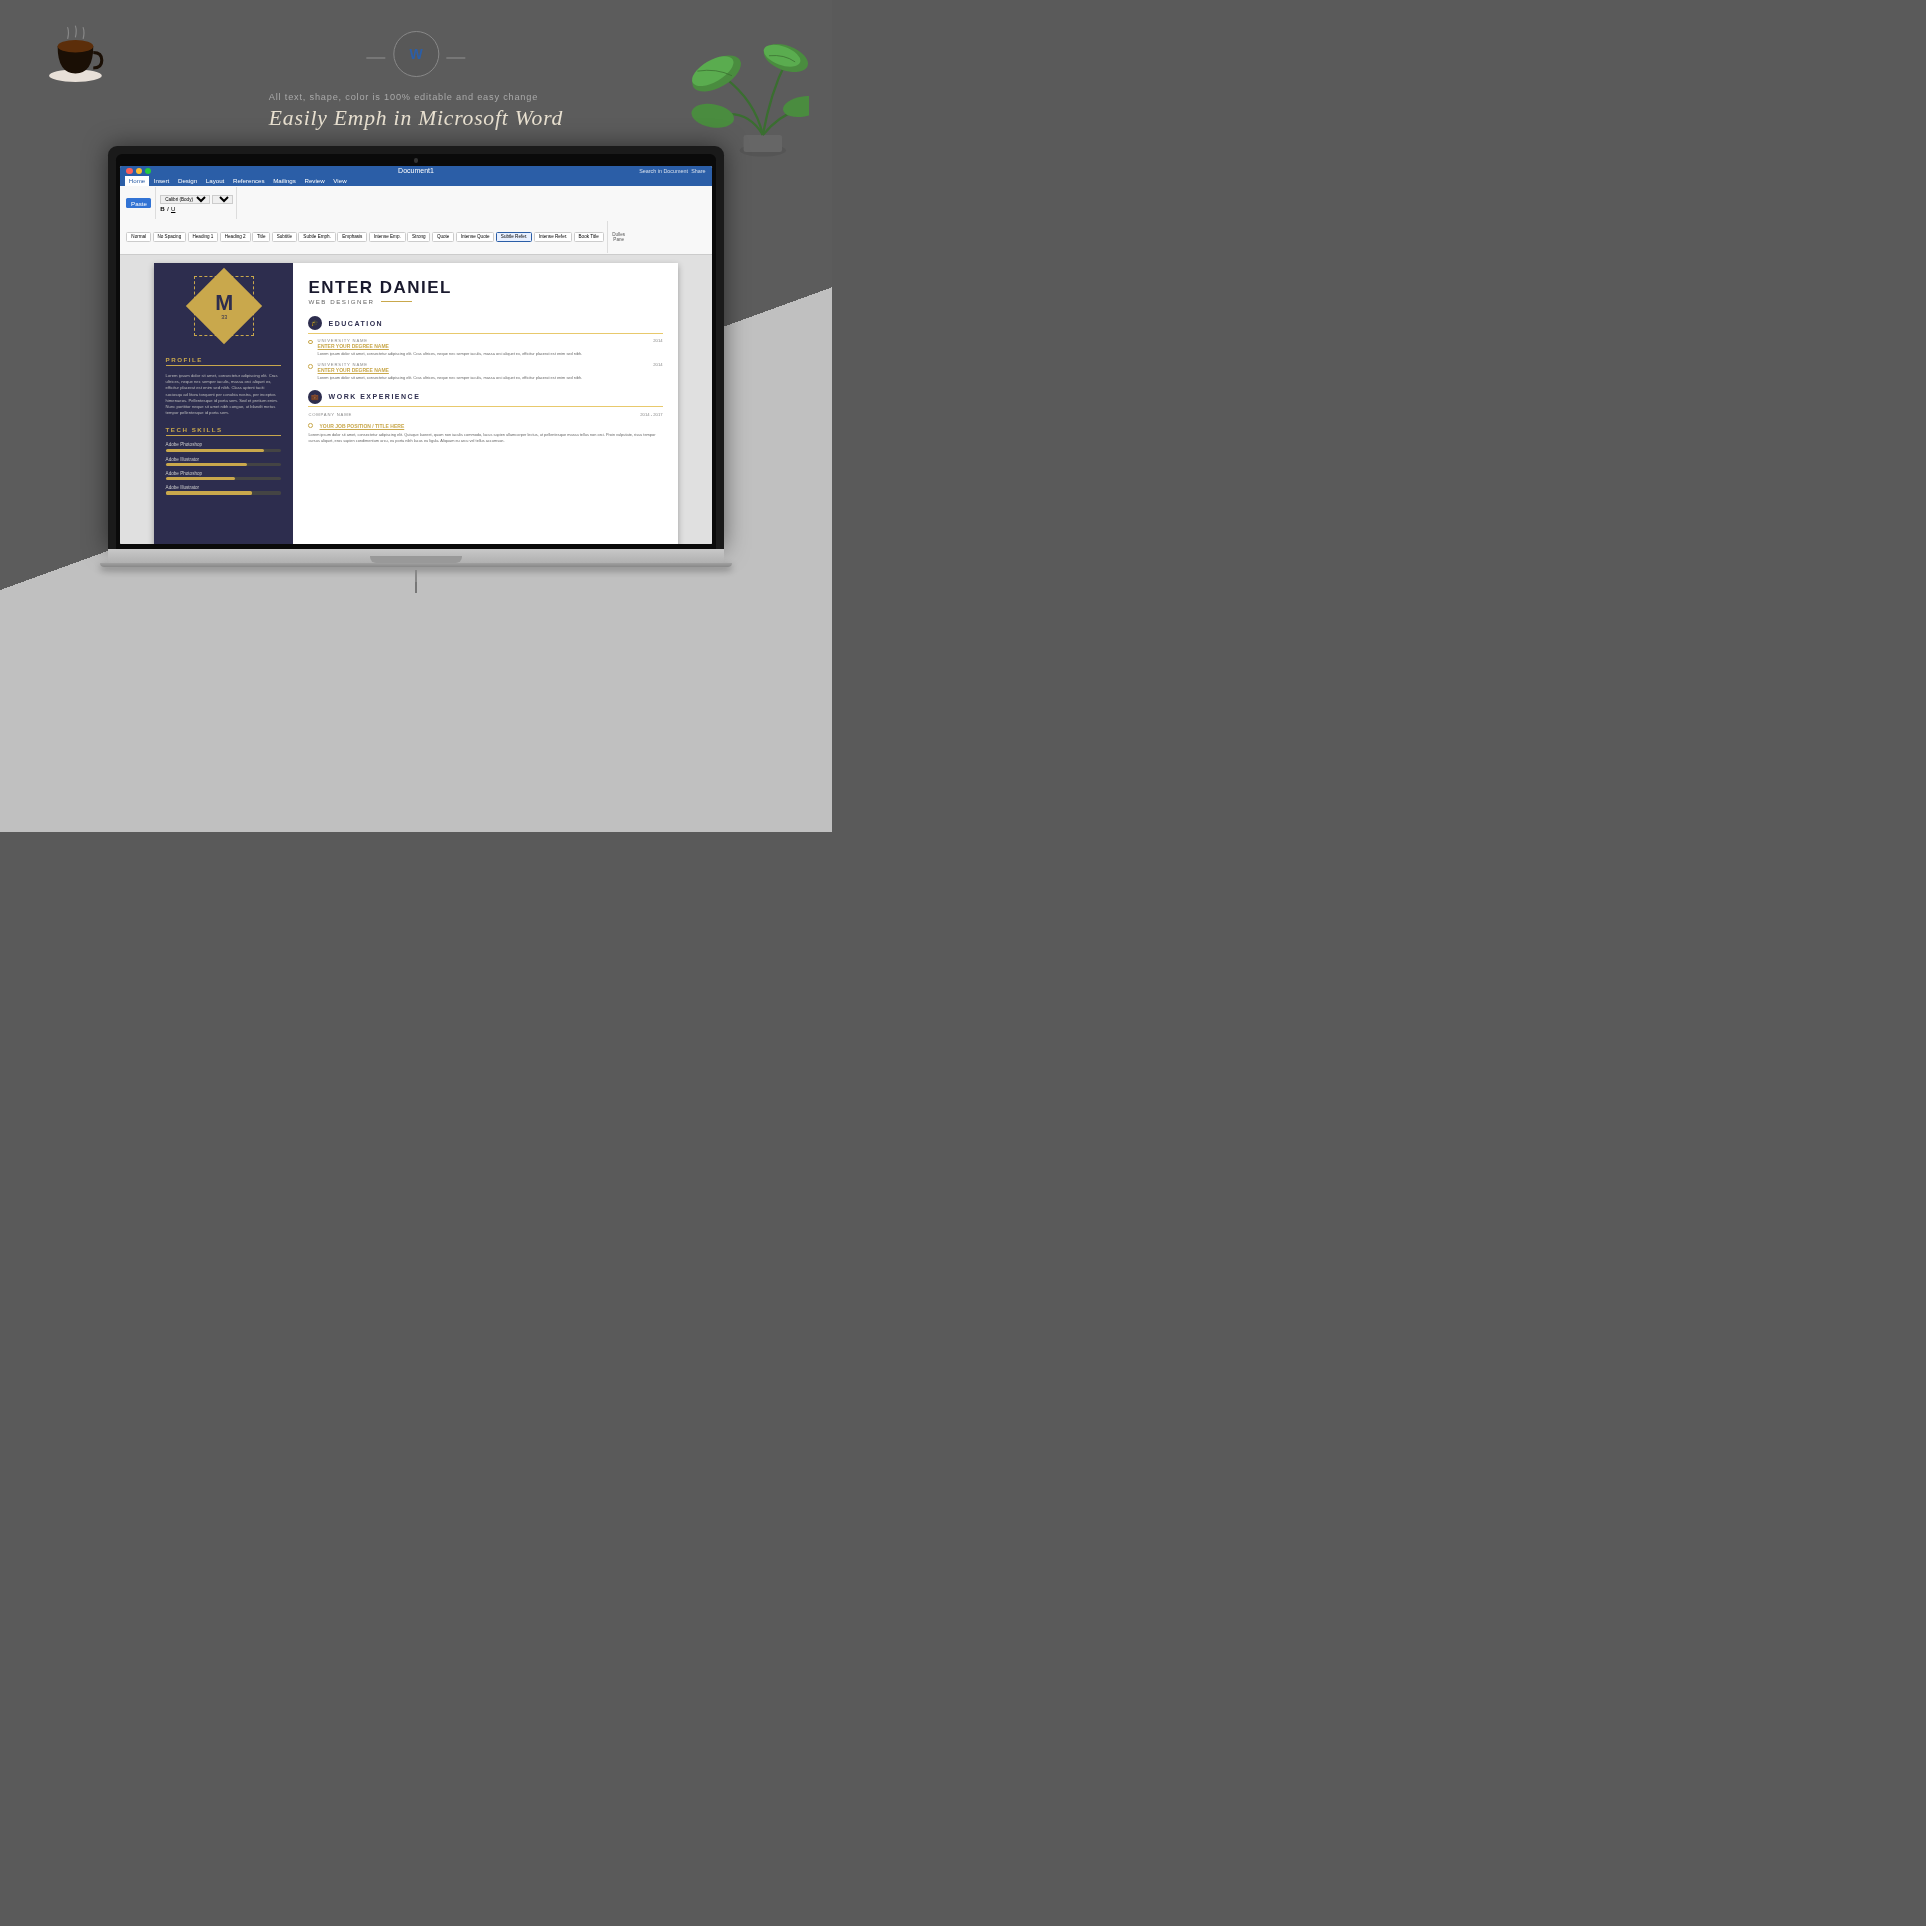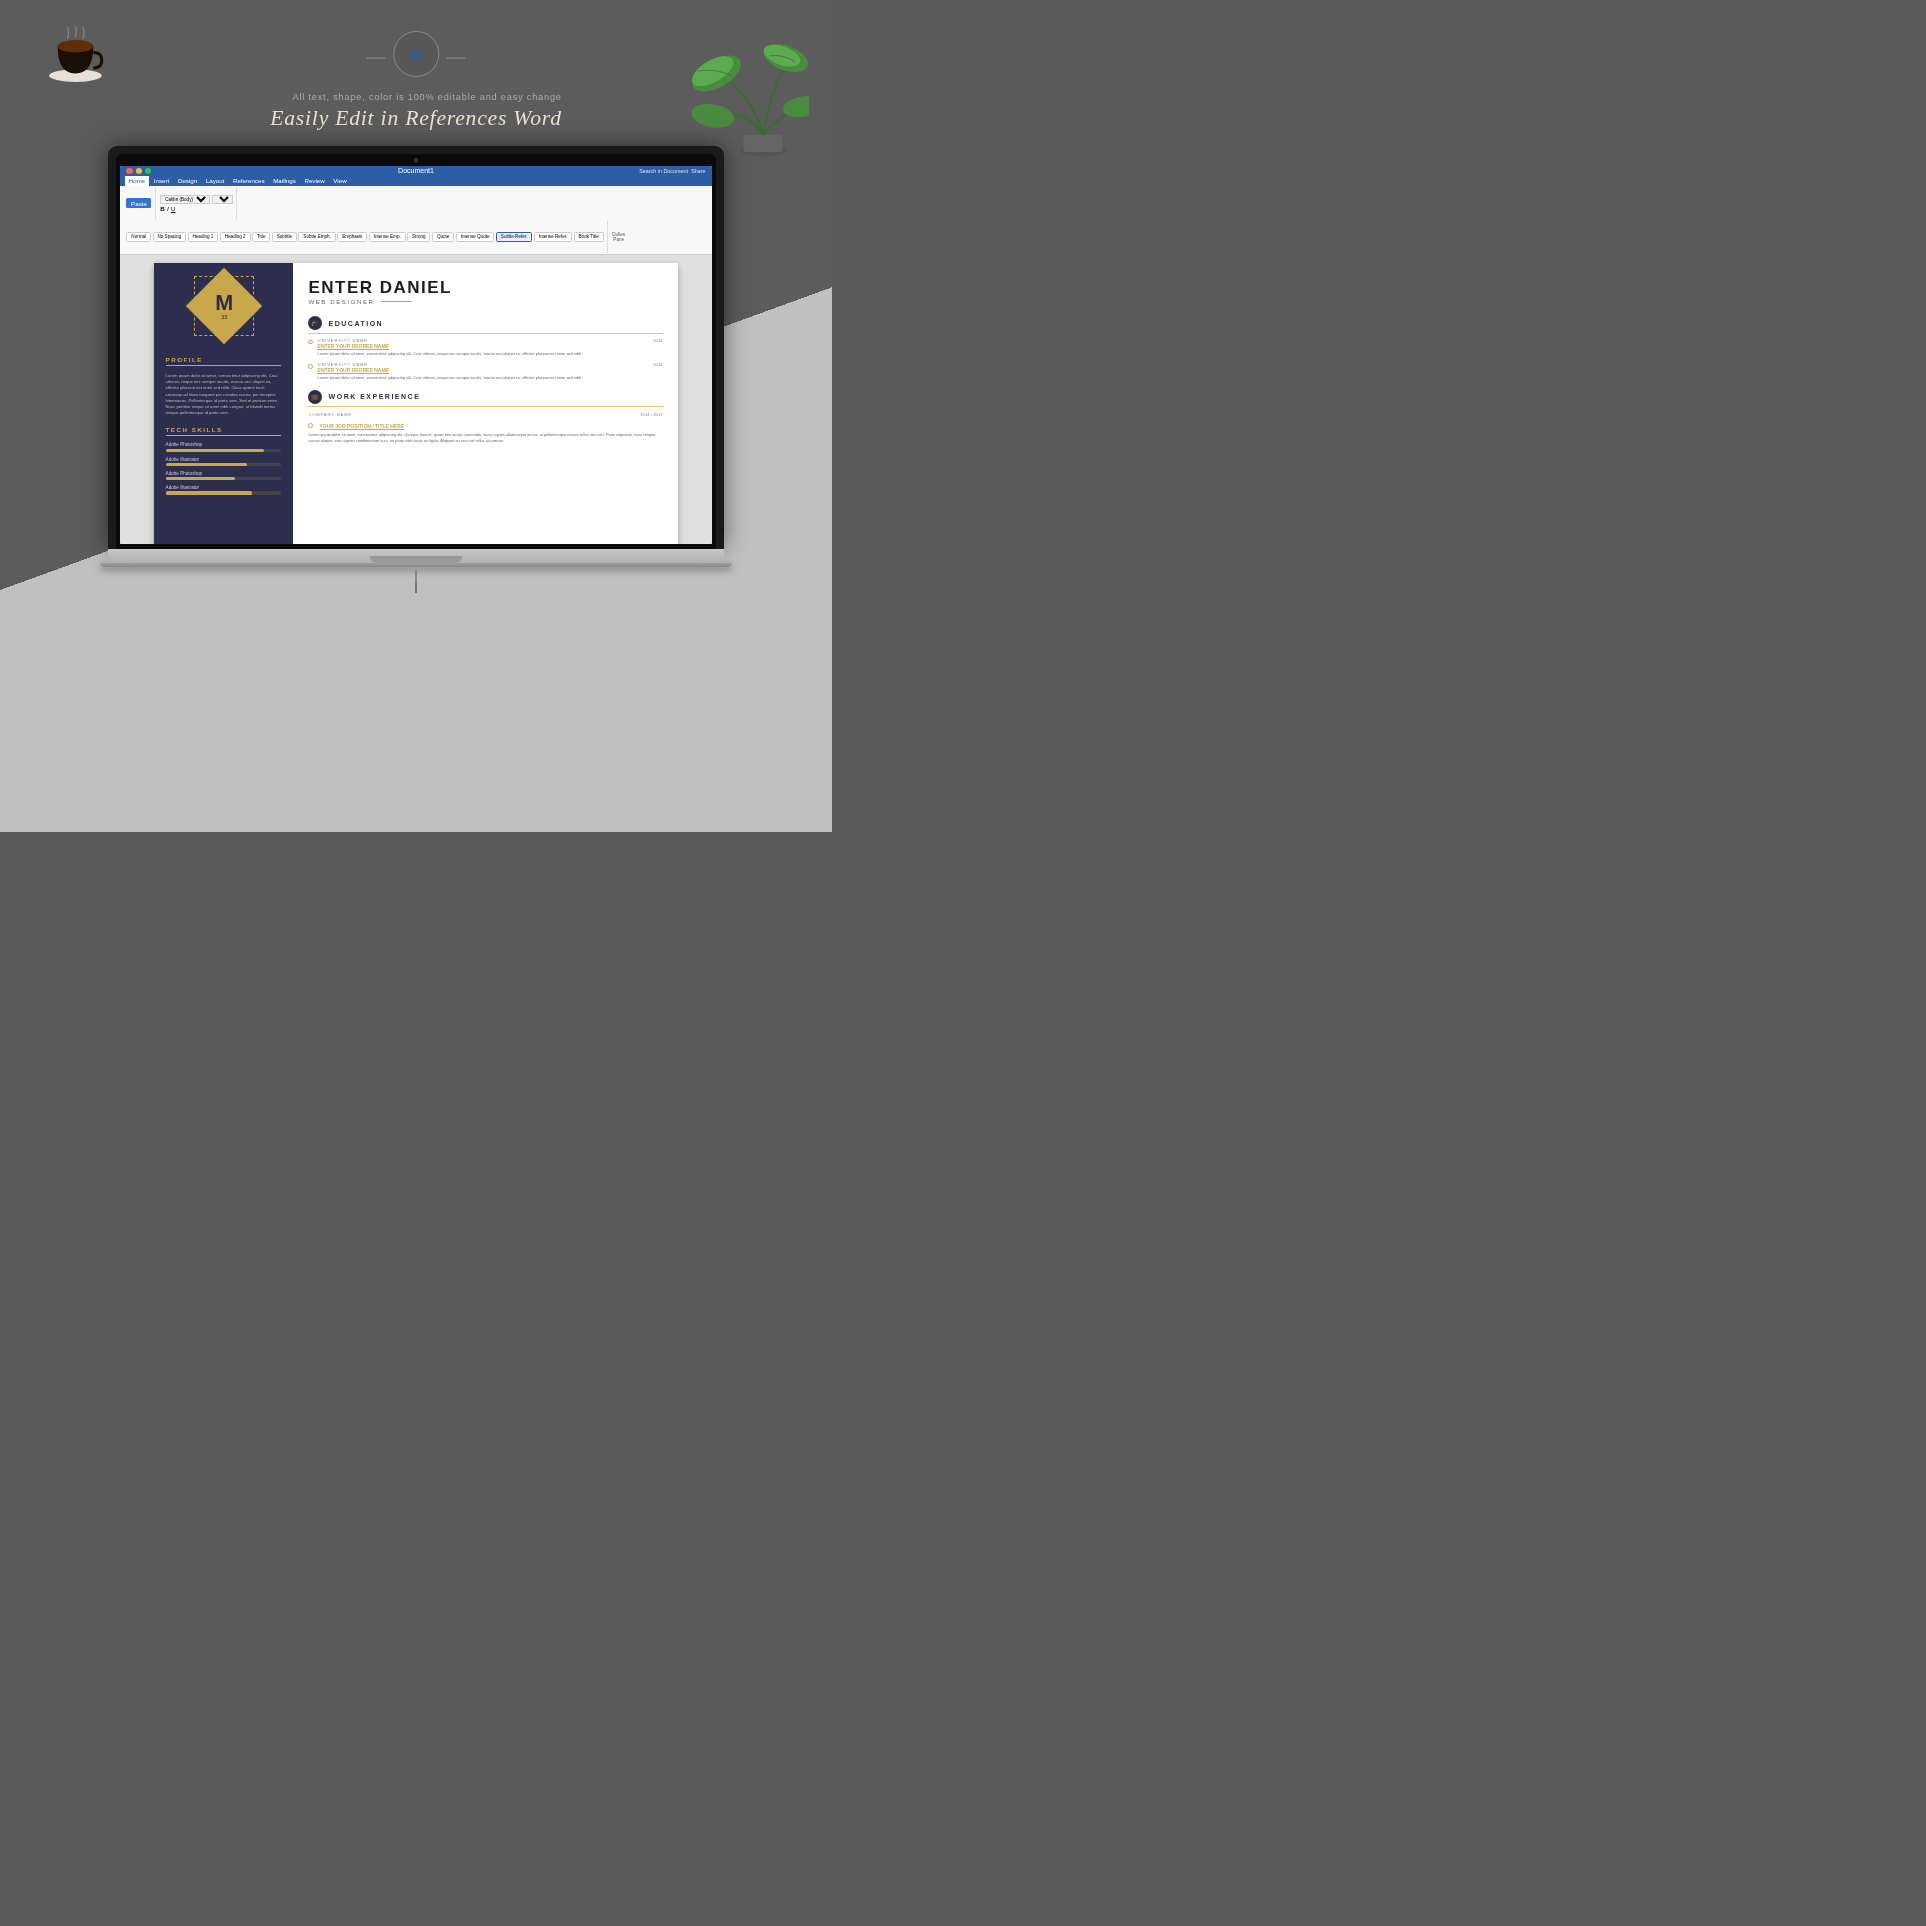--- a/index.html
+++ b/index.html
@@ -56,21 +56,21 @@
       margin: 0 auto 7.7px;
       background: rgba(80,80,80,0.3);
     }
 
     
     .subtitle-area {
       position: absolute;
       top: 92px;
       left: 50%;
       transform: translateX(-50%);
-      text-align: right;
+      text-align: left;
       white-space: nowrap;
     }
     .subtitle-small {
       color: #aaa;
       font-size: 9.2px;
       letter-spacing: 0.8px;
       margin-bottom: 3.9px;
     }
     .subtitle-big {
       color: #e8e0d0;
@@ -538,21 +538,21 @@
       <div style="width:19px; height:1.5px; background:#777;"></div>
       <div class="word-icon-circle">
         <span style="color:#2b5ea7; font-size:14px; font-weight:bold;">W</span>
       </div>
       <div style="width:19px; height:1.5px; background:#777;"></div>
     </div>
   </div>
 
   <div class="subtitle-area">
     <div class="subtitle-small">All text, shape, color is 100% editable and easy change</div>
-    <div class="subtitle-big">Easily Edit in References Word</div>
+    <div class="subtitle-big">Easily Emph in Microsoft Word</div>
   </div>
 
   <div class="laptop-wrapper">
 
     <div class="laptop-screen-outer">
       <div class="laptop-screen-bezel">
         <div class="laptop-camera"></div>
 
         <div class="laptop-screen">
 

